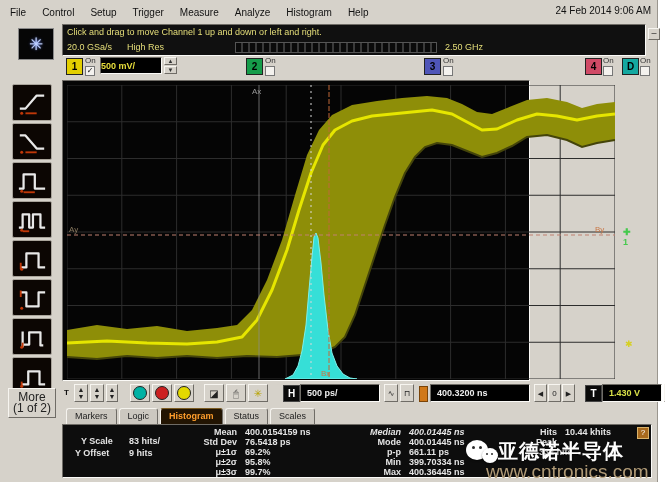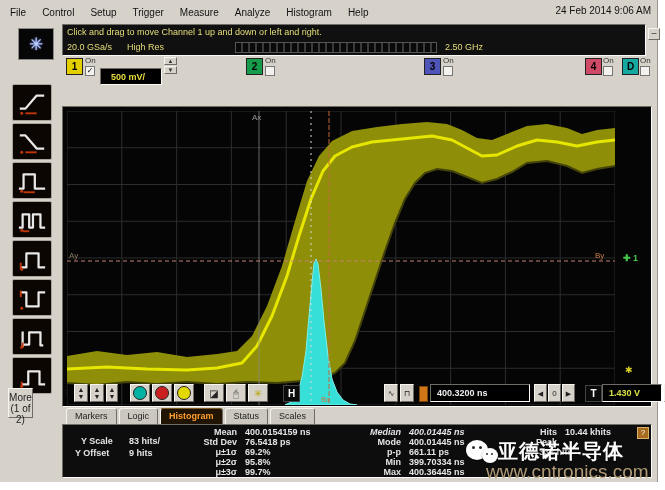--- a/index.html
+++ b/index.html
@@ -29,30 +29,30 @@
   #star-btn{left:18px;top:28px;width:34px;height:30px;background:#060606;border:1px solid #888;
     display:flex;align-items:center;justify-content:center;}
   #star-btn span{color:#bcd0ff;font-size:17px;text-shadow:0 0 3px #5a79ff,0 0 1px #fff;}
   
   .chbox{position:absolute;width:15px;height:15px;top:58px;color:#000;font-size:10px;font-weight:bold;
     display:flex;align-items:center;justify-content:center;border:1px solid #222;}
   .on-lbl{position:absolute;top:56px;font-size:8px;color:#333;}
   .cb{position:absolute;top:66px;width:8px;height:8px;background:#f4f2ee;border:1px solid #777;
       font-size:8px;line-height:8px;text-align:center;color:#111;}
   #ch1-scale{left:100px;top:57px;width:62px;height:17px;background:#000;color:#e8df3c;
-     font-size:9px;font-weight:bold;display:flex;align-items:center;padding-left:10px;box-sizing:border-box;margin-top:11px;}
+     font-size:9px;font-weight:bold;display:flex;align-items:center;padding-left:0;box-sizing:border-box;}
   .tinybtn{position:absolute;width:13px;height:8px;font-size:6px;line-height:6px;text-align:center;color:#333;}
   
   #side-icons{left:12px;top:84px;width:42px;display:flex;flex-direction:column;gap:2px;}
   .side-ic{width:38px;height:35px;background:#0c0603;border:1px solid #a9a49b;border-radius:2px;
      display:flex;align-items:center;justify-content:center;}
   .side-ic svg{width:32px;height:30px;}
-  .sbtn{left:8px;width:25px;font-size:10px;color:#222;text-align:center;line-height:11px;padding-top:3px;}
-  
-  #plot-frame{left:62px;top:80px;width:590px;height:301px;background:#050505;margin-top:26px;}
+  .sbtn{left:8px;width:48px;font-size:12px;color:#222;text-align:center;line-height:11px;padding-top:3px;}
+  
+  #plot-frame{left:62px;top:80px;width:468px;height:301px;background:#050505;}
   #plot-svg{position:absolute;left:4px;top:4px;}
   #trig-marker{position:absolute;left:560px;top:146px;font-size:9px;color:#45c94c;font-weight:bold;}
   #gnd-marker{position:absolute;left:562px;top:258px;font-size:9px;color:#d6d021;}
   
   #toolbar{left:62px;top:381px;width:590px;height:25px;}
   .tb-lbl{position:absolute;font-size:8px;color:#111;font-weight:bold;}
   .tb-btn{position:absolute;font-size:7px;color:#222;display:flex;align-items:center;justify-content:center;flex-direction:column;line-height:7px;}
   .tb-field{position:absolute;background:#000;color:#eee;font-size:9px;font-weight:bold;
      display:flex;align-items:center;padding-left:6px;box-sizing:border-box;}
   .sq-lbl{position:absolute;width:15px;height:15px;background:#0a0a0a;color:#fff;font-weight:bold;
@@ -263,20 +263,21 @@
     <div class="tb-btn btn3d" style="left:142px;top:3px;width:20px;height:18px;font-size:10px">
           <span>◪</span>
         </div>
     <div class="tb-btn btn3d" style="left:164px;top:3px;width:20px;height:18px;font-size:10px">
           <span>🖰</span>
         </div>
     <div class="tb-btn btn3d" style="left:186px;top:3px;width:20px;height:18px;font-size:10px;color:#b8a400">
           <span>✳</span>
         </div>
     <div class="sq-lbl" style="left:221px;top:4px">H</div>
+    <div class="tb-field inset" style="left:238px;top:3px;width:80px;height:18px">500 ps/</div>
     <div class="tb-btn btn3d" style="left:322px;top:3px;width:14px;height:18px;font-size:8px">
           <span>∿</span>
         </div>
     <div class="tb-btn btn3d" style="left:338px;top:3px;width:14px;height:18px;font-size:8px">
           <span>⊓</span>
         </div>
     <div class="abs" style="left:357px;top:5px;width:7px;height:14px;background:#d07818;border:1px solid #7a4408"></div>
     <div class="tb-field inset" style="left:368px;top:3px;width:100px;height:18px">400.3200 ns</div>
     <div class="tb-btn btn3d" style="left:472px;top:3px;width:13px;height:18px;font-size:7px">◀</div>
     <div class="tb-btn btn3d" style="left:486px;top:3px;width:13px;height:18px;font-size:8px">0</div>

